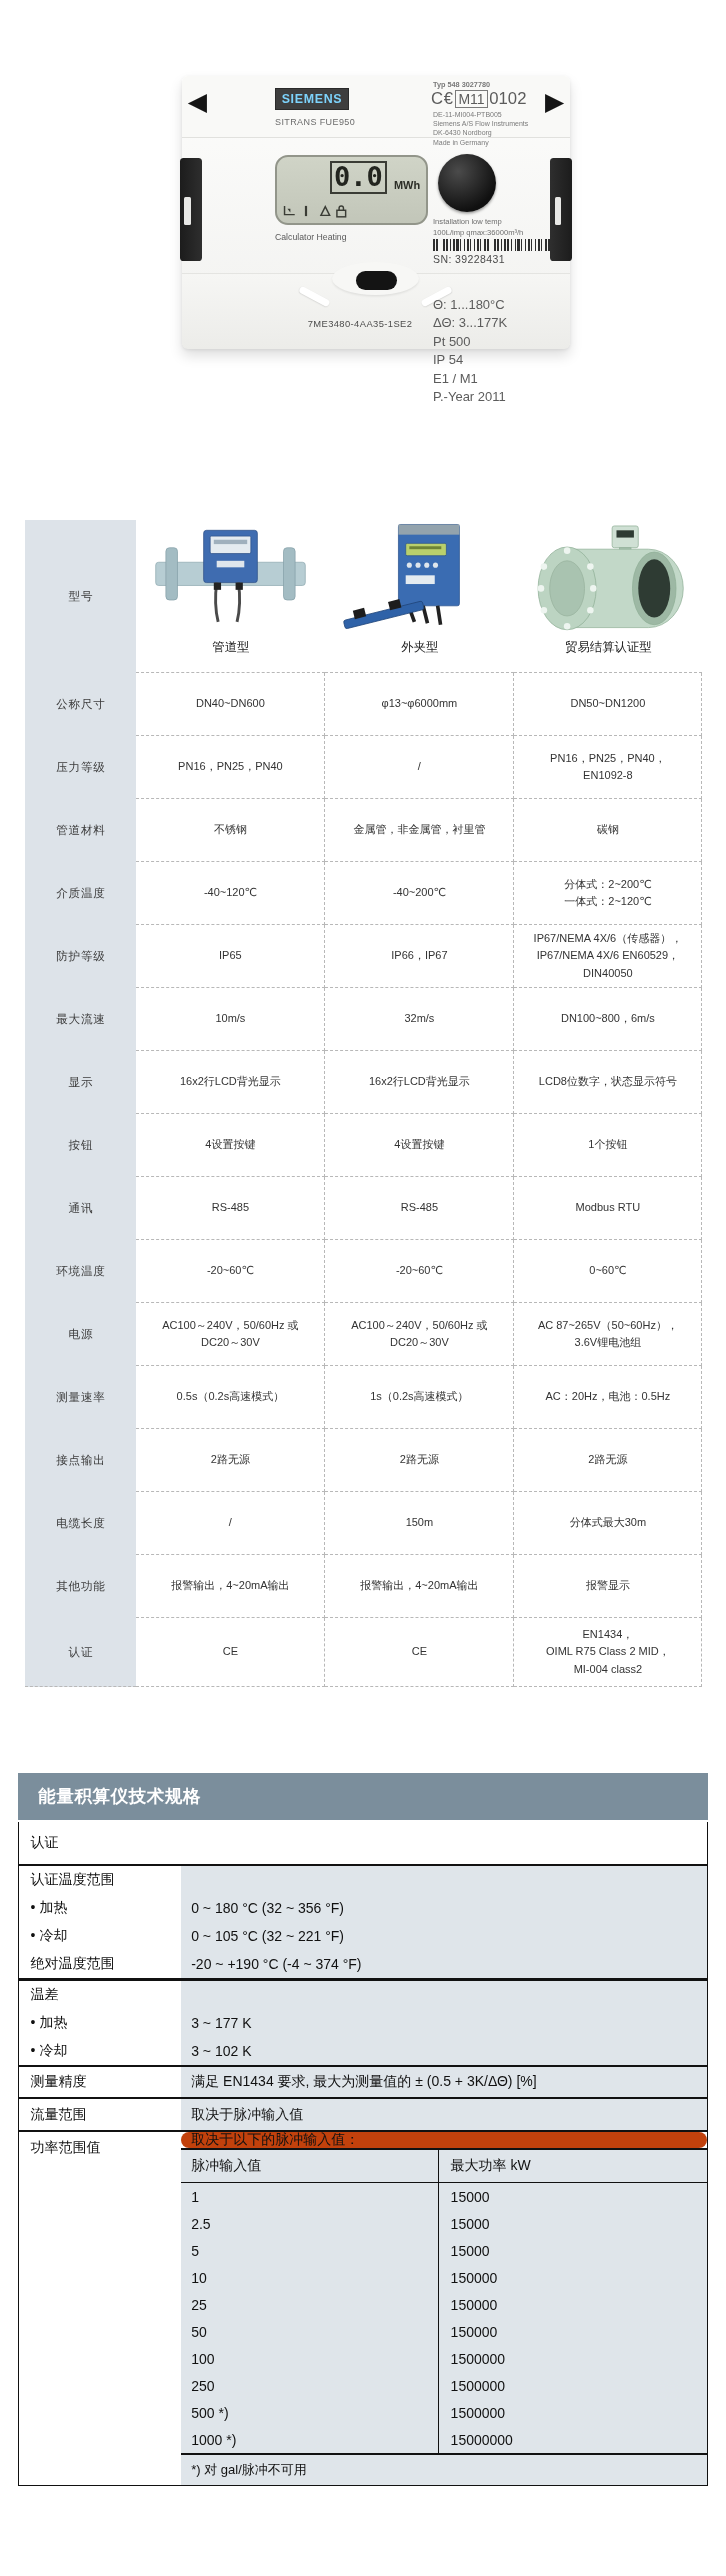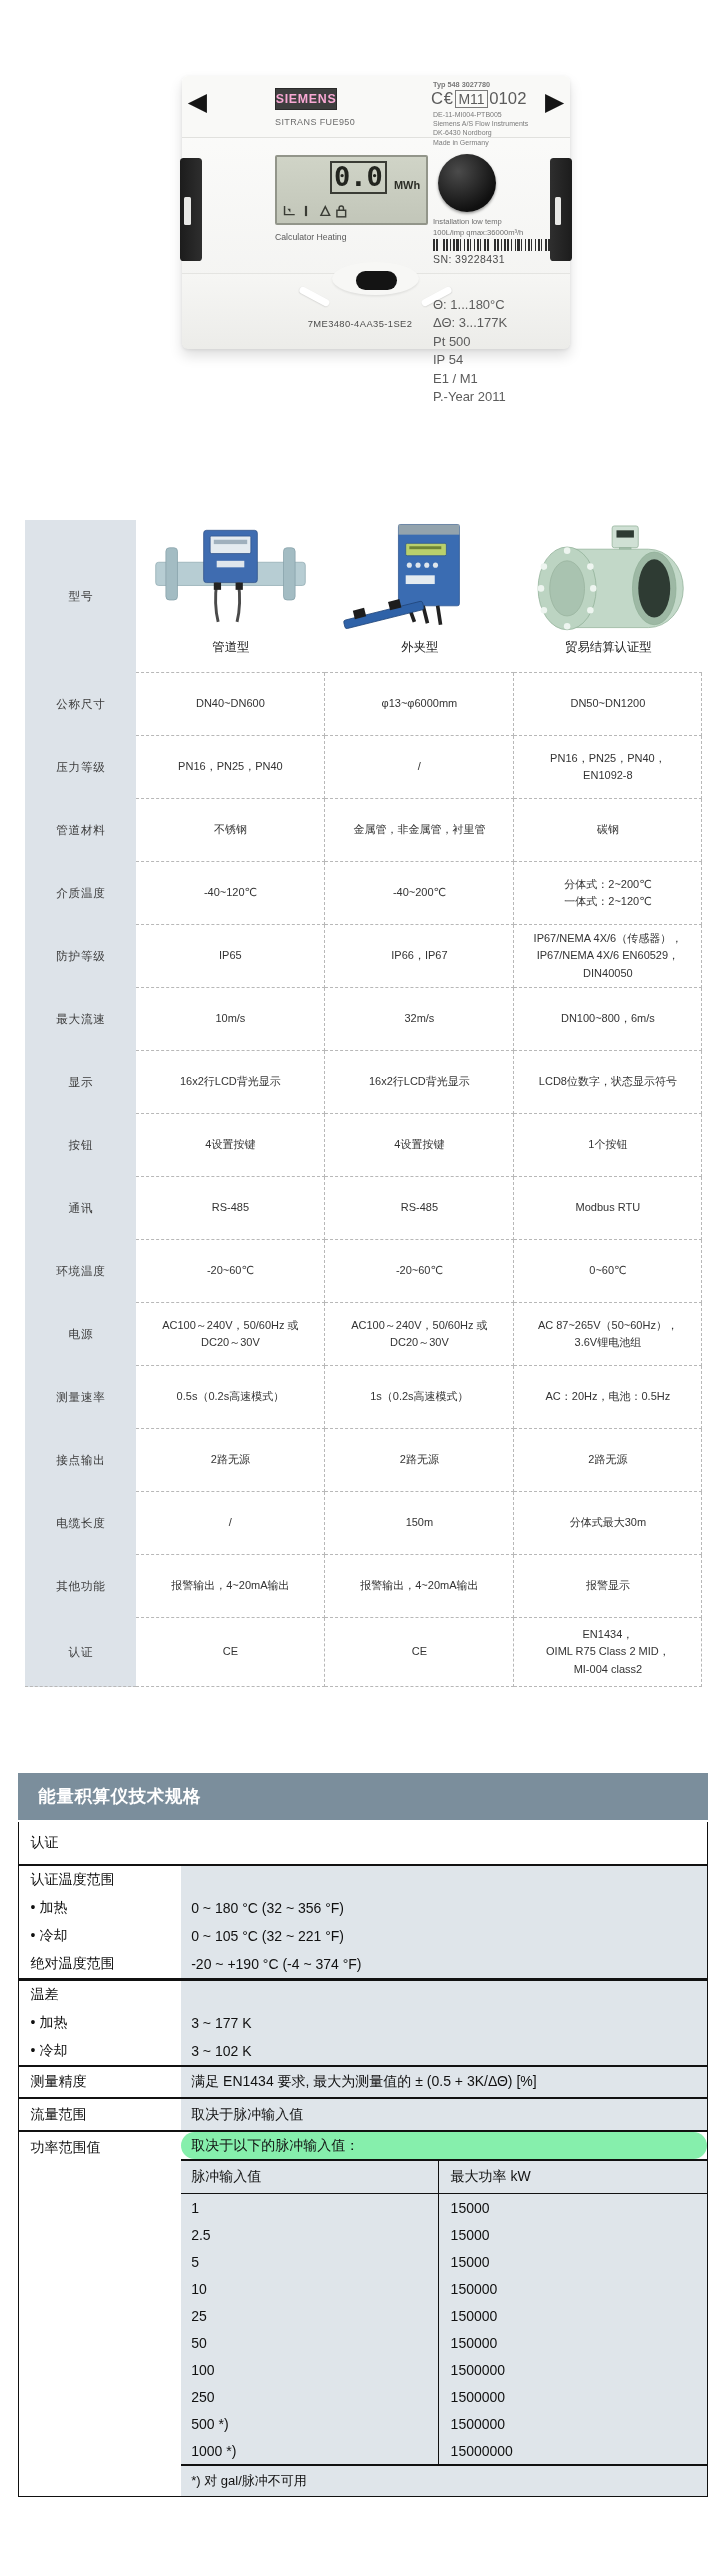--- a/index.html
+++ b/index.html
@@ -8,37 +8,37 @@
 
   
   #device { position:absolute; left:182px; top:76px; width:388px; height:272px;
     background:linear-gradient(#fdfdfc,#f1f1ef); border-radius:5.8px;
     box-shadow:0 7.3px 13px rgba(0,0,0,.13), 0 1.5px 3.6px rgba(0,0,0,.08); }
   .dev-topband { position:absolute; left:0; top:0; width:100%; height:62px;
     background:#f9f9f7; border-bottom:0.7px solid #e1e1de; border-radius:5.8px 5.8px 0 0; }
   .clip-arrow { position:absolute; color:#151515; font-size:25px; line-height:25px; top:13px; }
   .clip-arrow.left { left:5.8px; }
   .clip-arrow.right { right:5.8px; }
-  .siemens-box { position:absolute; left:93px; top:11.6px; width:62px; height:22.5px;
-    background:#3e3e3e; color:#f9a8d4; font-weight:bold; font-size:12.4px; letter-spacing:0.7px;
+  .siemens-box { position:absolute; left:93px; top:11.6px; width:74px; height:22.5px;
+    background:#3e3e3e; color:#7dd3fc; font-weight:bold; font-size:12.4px; letter-spacing:0.7px;
     display:flex; align-items:center; justify-content:center; border:0.7px solid #2a2a2a; }
   .model-text { position:absolute; left:93px; top:41px; font-size:9px; color:#6b6b6b; letter-spacing:0.4px; }
   .typ-line { position:absolute; left:251px; top:4.4px; font-size:7.3px; color:#787878;font-weight:bold; }
   .ce-row { position:absolute; left:249px; top:13px; color:#5c5c5c; }
   .ce-symbol { font-size:16.7px; letter-spacing:0.7px; }
   .m11-box { font-size:14px; border:1.5px solid #7a7a7a; padding:0 2.2px; margin:0 1.5px; }
   .ce-code { font-size:16.7px; }
   .addr-block { position:absolute; left:251px; top:34px; font-size:7px; color:#7b7b7b; line-height:1.32; }
   .dev-main { position:absolute; left:0; top:63px; width:100%; height:134px; }
   .side-clip { position:absolute; width:22px; height:103px; background:linear-gradient(90deg,#1c1c1c,#2e2e2e); top:19px; border-radius:3.6px; }
   .side-clip.left { left:-2.2px; }
   .side-clip.right { right:-2.2px; background:linear-gradient(270deg,#1c1c1c,#2e2e2e); }
   .side-clip .notch { position:absolute; left:4.4px; top:39px; width:6.5px; height:28px; background:#e8e8e6; border-radius:1.5px; }
   .lcd { position:absolute; left:93px; top:16px; width:153px; height:70px;
-    background:linear-gradient(#d0d4c7,#c2c6b9); border:2.9px solid #92958a; border-radius:2px; }
+    background:linear-gradient(#d0d4c7,#c2c6b9); border:2.9px solid #92958a; border-radius:13px; }
   .lcd-digits { position:absolute; right:39px; top:4.4px; font-family:"DejaVu Sans Mono","Liberation Mono",monospace;
     font-size:27px; font-weight:bold; color:#23251f; border:2.2px solid #3a3c35; padding:0 2.2px; line-height:1.05; }
   .lcd-unit { position:absolute; right:5.8px; top:22px; font-size:11px; font-weight:bold; color:#2c2e27; }
   .lcd-icons { position:absolute; left:5.8px; bottom:3.6px; }
   .calc-label { position:absolute; left:93px; top:93px; font-size:8.7px; color:#5a5a5a; }
   .round-button { position:absolute; left:256px; top:14.5px; width:58px; height:58px; border-radius:50%;
     background:radial-gradient(circle at 35% 30%, #4b4b4b, #101010 72%);
     box-shadow:0 1.5px 2.9px rgba(0,0,0,.4); }
   .install1 { position:absolute; left:251px; top:78px; font-size:7.6px; color:#6e6e6e; }
   .install2 { position:absolute; left:251px; top:89px; font-size:7.6px; color:#6e6e6e; }
@@ -90,21 +90,21 @@
   .s2-label { background:#fff; display:flex; align-items:center; padding-left:11.6px;
     font-size:14px; color:#111; }
   .s2-value { background:#dfe5ea; display:flex; align-items:center; padding-left:10.2px;
     font-size:14px; color:#111; }
   .s2-sep { height:2.2px; background:#111; }
   .line-cert { height:42px; }
   .s2-group .s2-line { height:28px; }
   .line-accuracy, .line-flow { height:30.5px; }
   .power-grid { display:grid; grid-template-columns:162px 1fr; }
   .power-label { background:#fff; padding:7.3px 0 0 11.6px; font-size:14px; color:#111; }
-  .power-intro { height:27px; background:#86efac; display:flex; align-items:center; padding-left:10.2px; font-size:14px; color:#111;border-radius:16px; }
+  .power-intro { height:16px; background:#c2410c; display:flex; align-items:center; padding-left:10.2px; font-size:14px; color:#111;border-radius:16px; }
   .pt-sep { height:1.5px; background:#111; }
   .pt-row { display:grid; grid-template-columns:258px 1fr; height:27px; background:#dfe5ea; }
   .pt-row.header { height:32px; }
   .pt-c1 { border-right:1.5px solid #111; display:flex; align-items:center; padding-left:10.2px; font-size:14px; color:#111; }
   .pt-c2 { display:flex; align-items:center; padding-left:11.6px; font-size:14px; color:#111; }
   .power-footnote { height:30.5px; background:#dfe5ea; display:flex; align-items:center; padding-left:10.2px; font-size:13px; color:#111; }
 </style>
 </head>
 <body>
 

